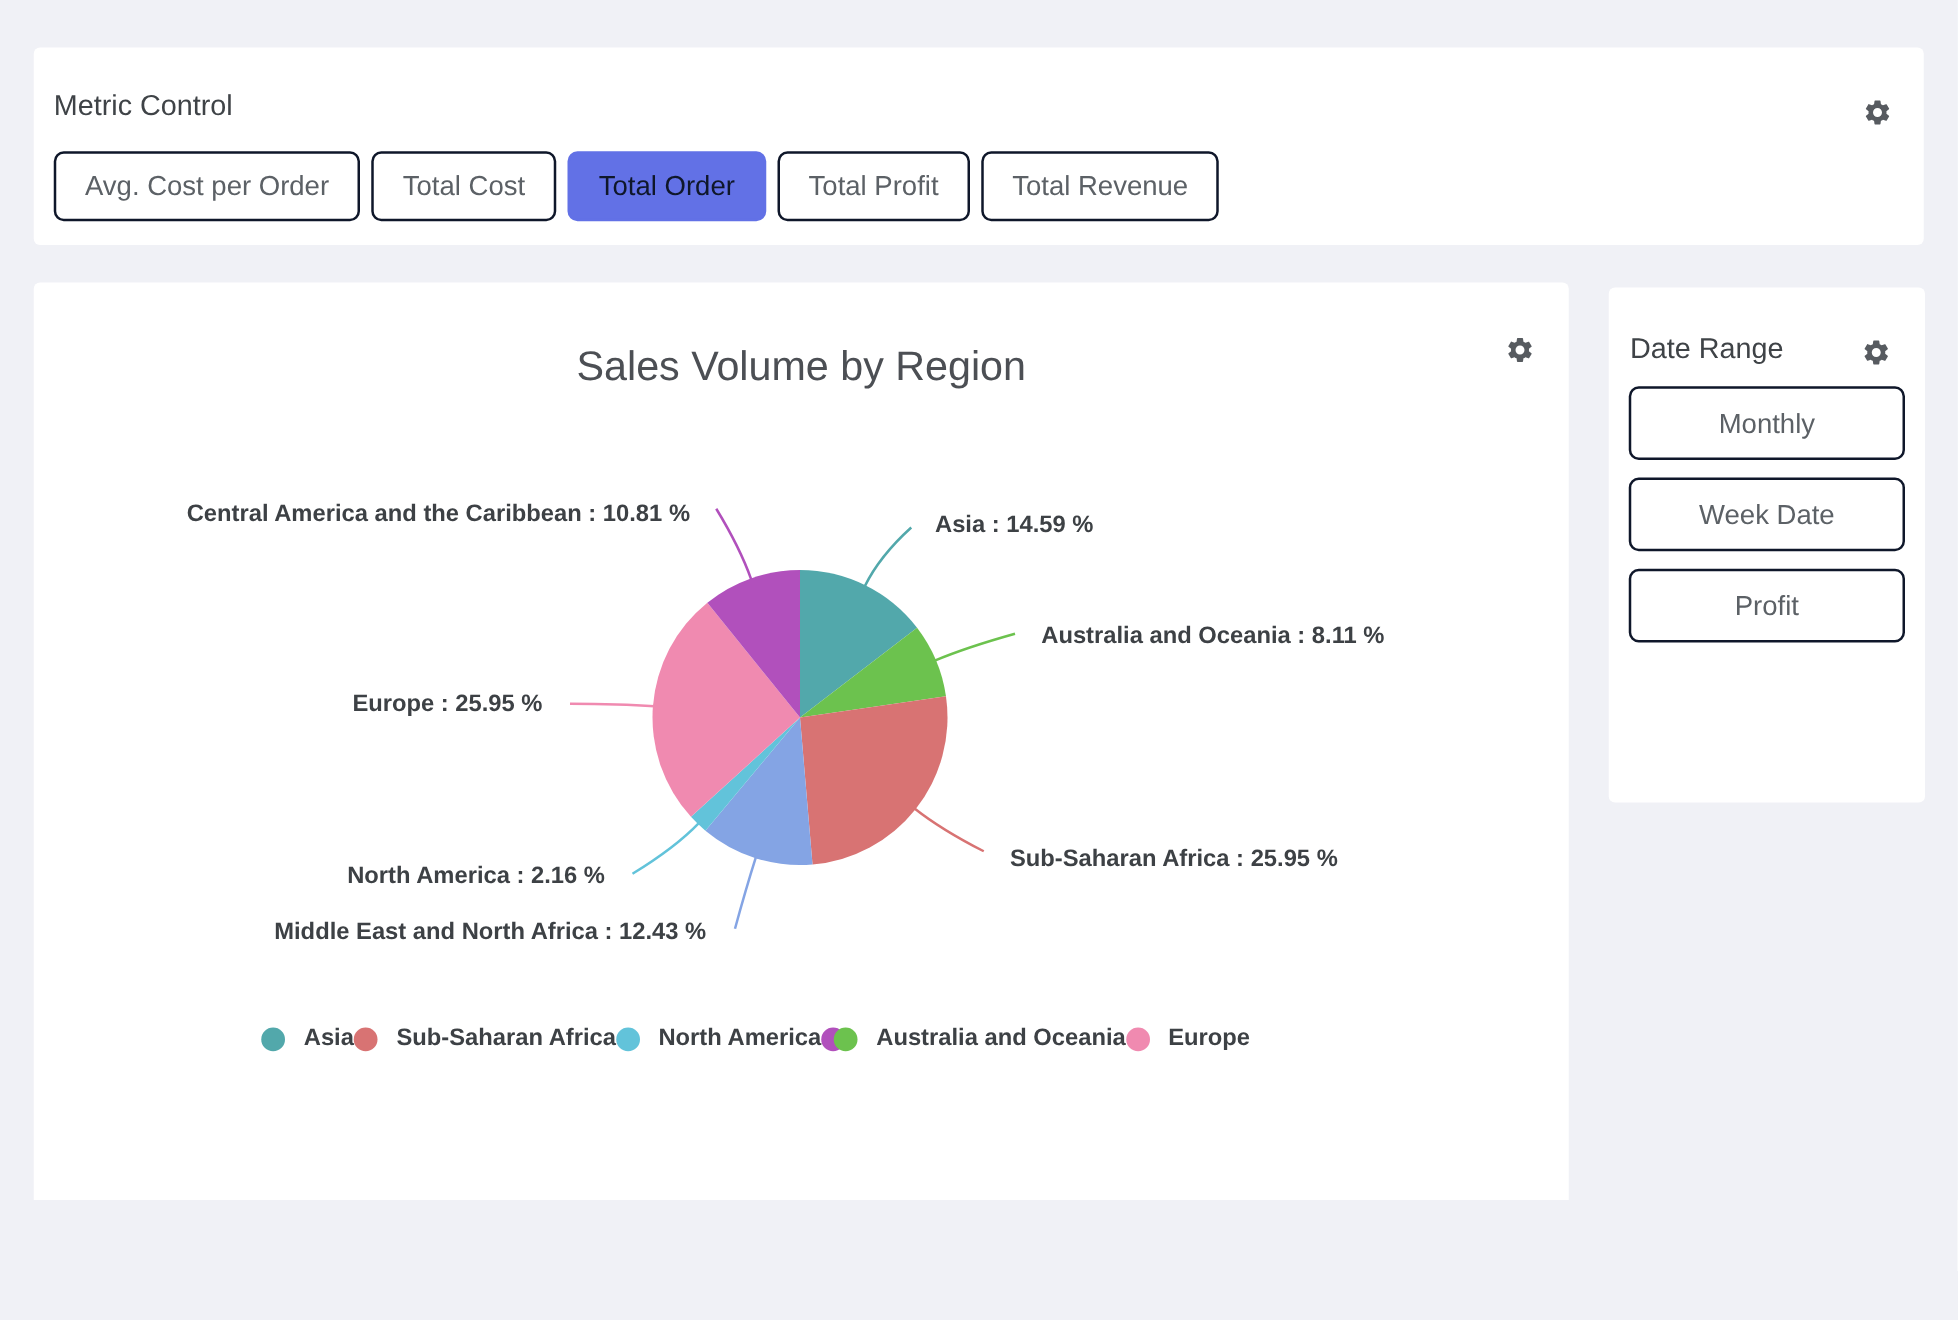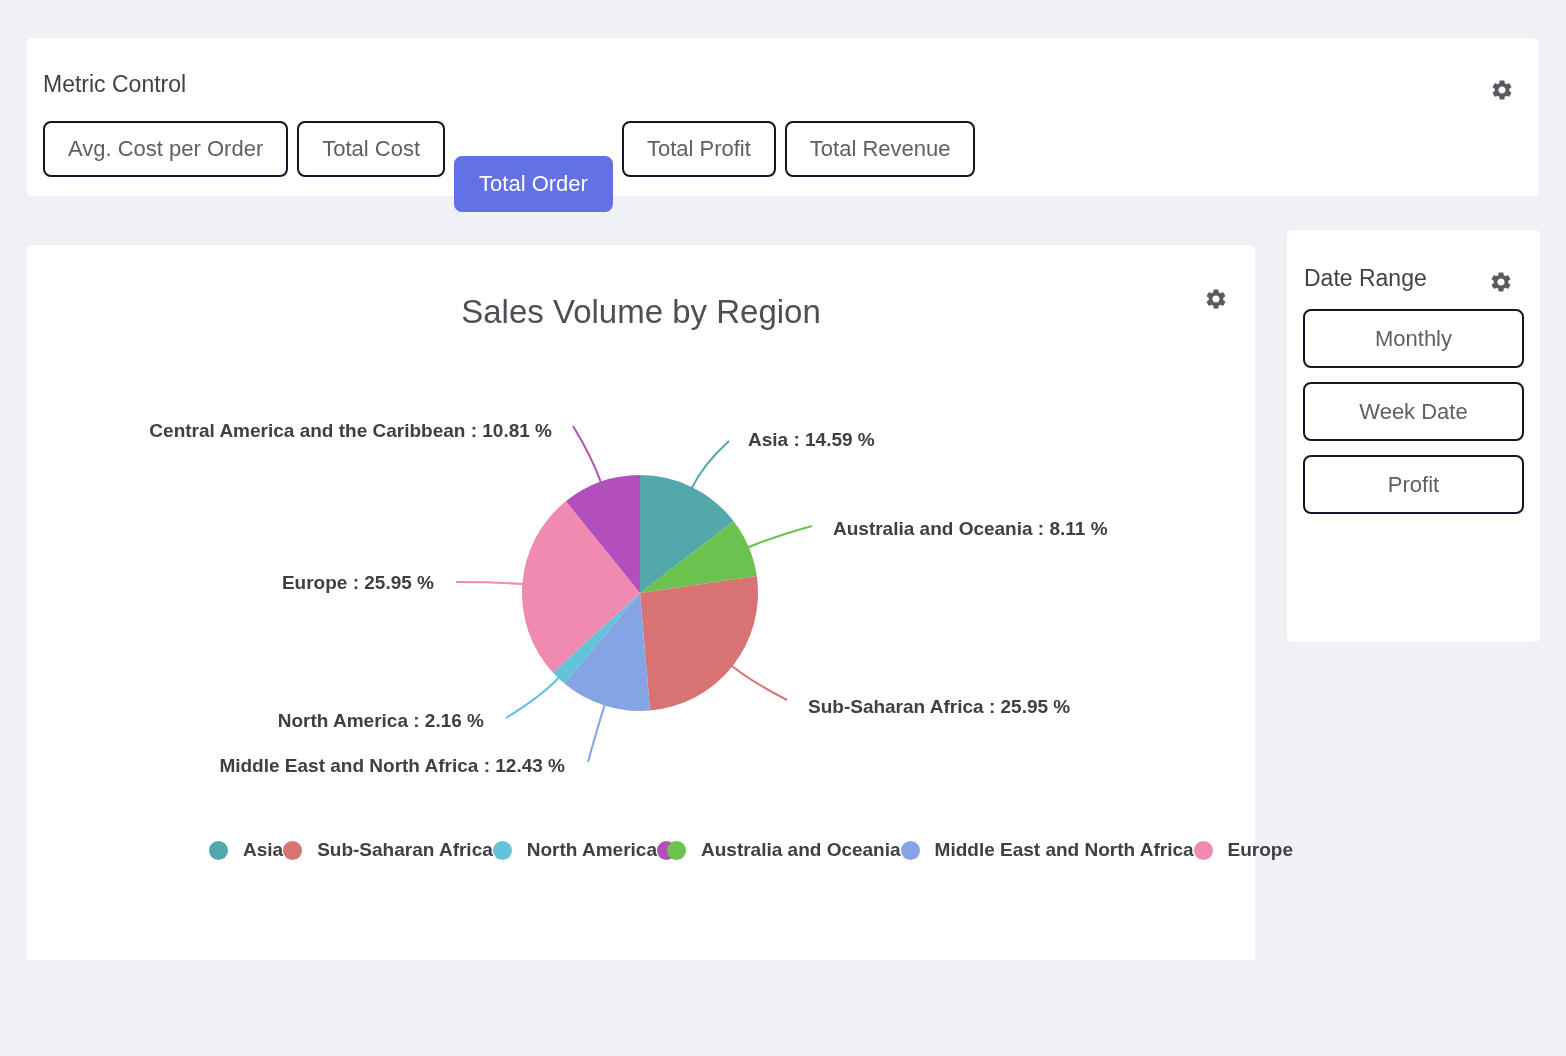--- a/index.html
+++ b/index.html
@@ -3,21 +3,21 @@
 <meta charset="utf-8">
 <style>
   html, body { margin: 0; padding: 0; background: #f0f1f6; }
   .stage {
     position: relative; width: 1566px; height: 960px;
     background: #f0f1f6; overflow: hidden;
     font-family: "Liberation Sans", sans-serif;
   }
   .panel { position: absolute; background: #ffffff; border-radius: 5px; }
   .panel-metric { left: 27px; top: 38px;  width: 1512px; height: 158px; }
-  .panel-chart  { left: 27px; top: 245px; width: 1228px; height: 799px; }
+  .panel-chart  { left: 27px; top: 226px; width: 1228px; height: 799px; }
   .panel-date   { left: 1287px; top: 230px; width: 253px; height: 412px; }
 
   .panel-title { position: absolute; font-size: 23px; color: #3f4347; }
   .title-metric { left: 16px; top: 33px; }
   .title-date   { left: 17px; top: 35px; }
 
   .chart-title {
     position: absolute; left: 0; right: 0; top: 48px; text-align: center;
     font-size: 33px; color: #4c4f54;
   }
@@ -27,21 +27,21 @@
   .gear-chart  { left: 1177px; top: 42px; }
   .gear-date   { left: 202px;  top: 40px; }
 
   .btn {
     display: inline-flex; align-items: center; justify-content: center;
     background: #ffffff; border: 2px solid #0f172a; border-radius: 8px;
     font-family: "Liberation Sans", sans-serif;
     font-size: 22px; color: #5c6166; padding: 0 23px; height: 56px;
     box-sizing: border-box; cursor: pointer; white-space: nowrap;
   }
-  .btn.selected { background: #6271e6; border-color: #6271e6; color: #ffffff; margin-top: 35px; }
+  .btn.selected { background: #6271e6; border-color: #6271e6; color: #0f172a; }
 
   .metric-buttons { position: absolute; left: 16px; top: 83px; display: flex; gap: 9px; }
 
   .date-buttons { position: absolute; left: 16px; top: 79px; display: flex; flex-direction: column; gap: 14px; }
   .date-buttons .btn { width: 221px; height: 59px; padding: 0; }
 
   .chart-svg { position: absolute; left: 0; top: 0; }
 
   .legend-col { position: absolute; display: flex; flex-direction: row; }
   .legend-col-1 { left: 182px; top: 586px; }
@@ -113,24 +113,20 @@
         <div class="legend-row">
           <span class="legend-dot" style="background: rgb(177, 80, 188);"></span>
         </div>
       </div>
     <div class="legend-col legend-col-2">
         <div class="legend-row">
           <span class="legend-dot" style="background: rgb(108, 194, 78);"></span>
           <span class="legend-label">Australia and Oceania</span>
         </div>
         <div class="legend-row">
-          <span class="legend-dot" style="background: rgb(132, 164, 228);"></span>
-          <span class="legend-label">Middle East and North Africa</span>
-        </div>
-        <div class="legend-row">
           <span class="legend-dot" style="background: rgb(240, 138, 176);"></span>
           <span class="legend-label">Europe</span>
         </div>
       </div>
   </div>
 
   <div class="panel panel-date">
     <div class="panel-title title-date">Date Range</div>
     <svg class="gear gear-date" viewBox="0 0 24 24">
       <path fill="#575b60" d="M19.14,12.94c0.04-0.3,0.06-0.61,0.06-0.94c0-0.32-0.02-0.64-0.07-0.94l2.03-1.58c0.18-0.14,0.23-0.41,0.12-0.61 l-1.92-3.32c-0.12-0.22-0.37-0.29-0.59-0.22l-2.39,0.96c-0.5-0.38-1.03-0.7-1.62-0.94L14.4,2.81c-0.04-0.24-0.24-0.41-0.48-0.41 h-3.84c-0.24,0-0.43,0.17-0.47,0.41L9.25,5.35C8.66,5.59,8.12,5.92,7.63,6.29L5.24,5.33c-0.22-0.08-0.47,0-0.59,0.22L2.74,8.87 C2.62,9.08,2.66,9.34,2.86,9.48l2.03,1.58C4.84,11.36,4.8,11.69,4.8,12s0.02,0.64,0.07,0.94l-2.03,1.58 c-0.18,0.14-0.23,0.41-0.12,0.61l1.92,3.32c0.12,0.22,0.37,0.29,0.59,0.22l2.39-0.96c0.5,0.38,1.03,0.7,1.62,0.94l0.36,2.54 c0.05,0.24,0.24,0.41,0.48,0.41h3.84c0.24,0,0.44-0.17,0.47-0.41l0.36-2.54c0.59-0.24,1.13-0.56,1.62-0.94l2.39,0.96 c0.22,0.08,0.47,0,0.59-0.22l1.92-3.32c0.12-0.22,0.07-0.47-0.12-0.61L19.14,12.94z M12,15.6c-1.98,0-3.6-1.62-3.6-3.6 s1.62-3.6,3.6-3.6s3.6,1.62,3.6,3.6S13.98,15.6,12,15.6z"></path>

